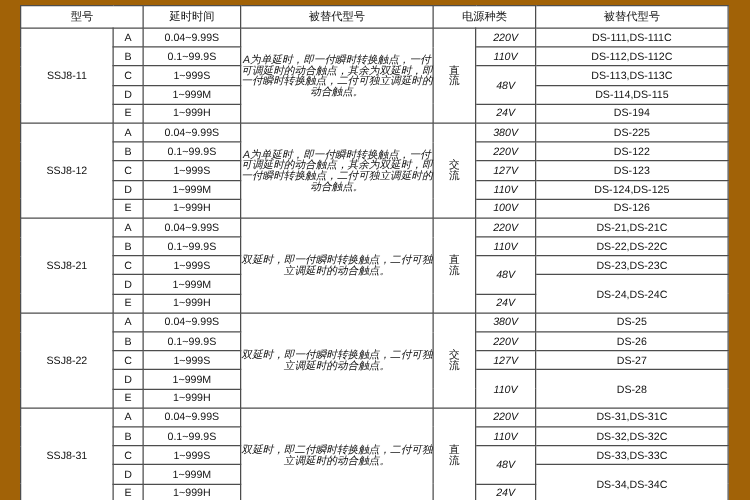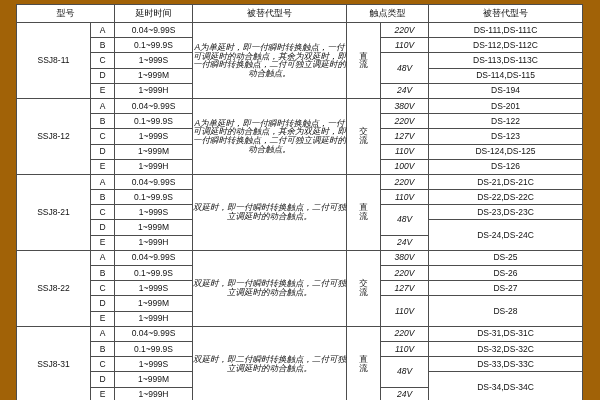--- a/index.html
+++ b/index.html
@@ -100,21 +100,21 @@
         <col class="c-ctype">
         <col class="c-ptype">
         <col class="c-volt">
         <col class="c-repl">
     </colgroup>
     <thead>
       <tr>
         <th colspan="2">型号</th>
         <th>延时时间</th>
         <th>被替代型号</th>
-        <th colspan="2">触点类型</th>
+        <th colspan="2">电源种类</th>
         <th>被替代型号</th>
       </tr>
     </thead>
     <tbody>
 
       <tr>
         <td class="model" rowspan="5">SSJ8-11</td>
         <td class="code">A</td>
         <td class="delay nowrap">0.04~9.99S</td>
         <td class="ctype" rowspan="5">A为单延时，即一付瞬时转换触点，一付可调延时的动合触点，其余为双延时，即一付瞬时转换触点，二付可独立调延时的动合触点。</td>
@@ -152,21 +152,21 @@
       <tr>
         <td class="model" rowspan="5">SSJ8-12</td>
         <td class="code">A</td>
         <td class="delay nowrap">0.04~9.99S</td>
         <td class="ctype" rowspan="5">A为单延时，即一付瞬时转换触点，一付可调延时的动合触点，其余为双延时，即一付瞬时转换触点，二付可独立调延时的动合触点。</td>
         <td class="ptype" rowspan="5">
           <span>交</span>
           <span>流</span>
         </td>
         <td class="volt">380V</td>
-        <td class="repl">DS-201</td>
+        <td class="repl">DS-225</td>
       </tr>
       <tr>
         <td class="code">B</td>
         <td class="delay nowrap">0.1~99.9S</td>
         <td class="volt">220V</td>
         <td class="repl">DS-122</td>
       </tr>
       <tr>
         <td class="code">C</td>
         <td class="delay nowrap">1~999S</td>

